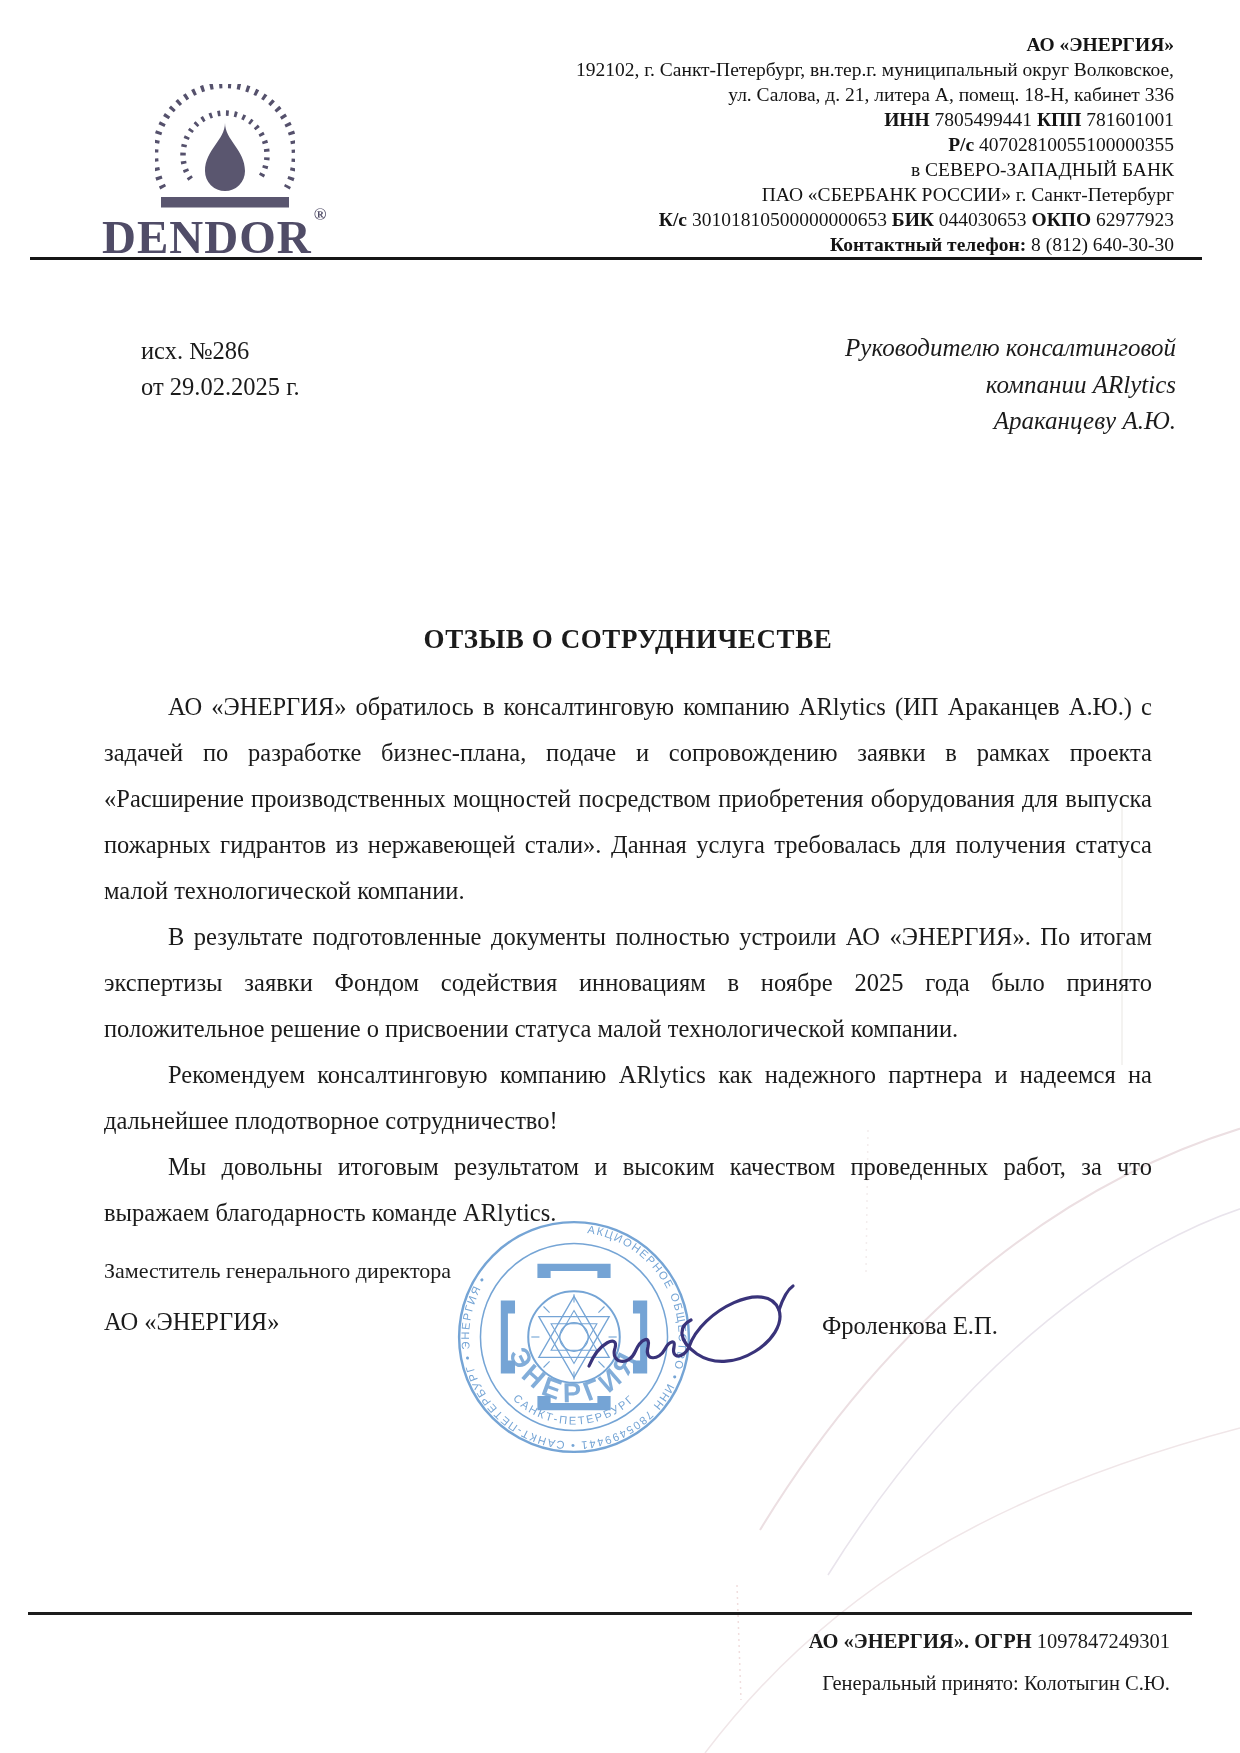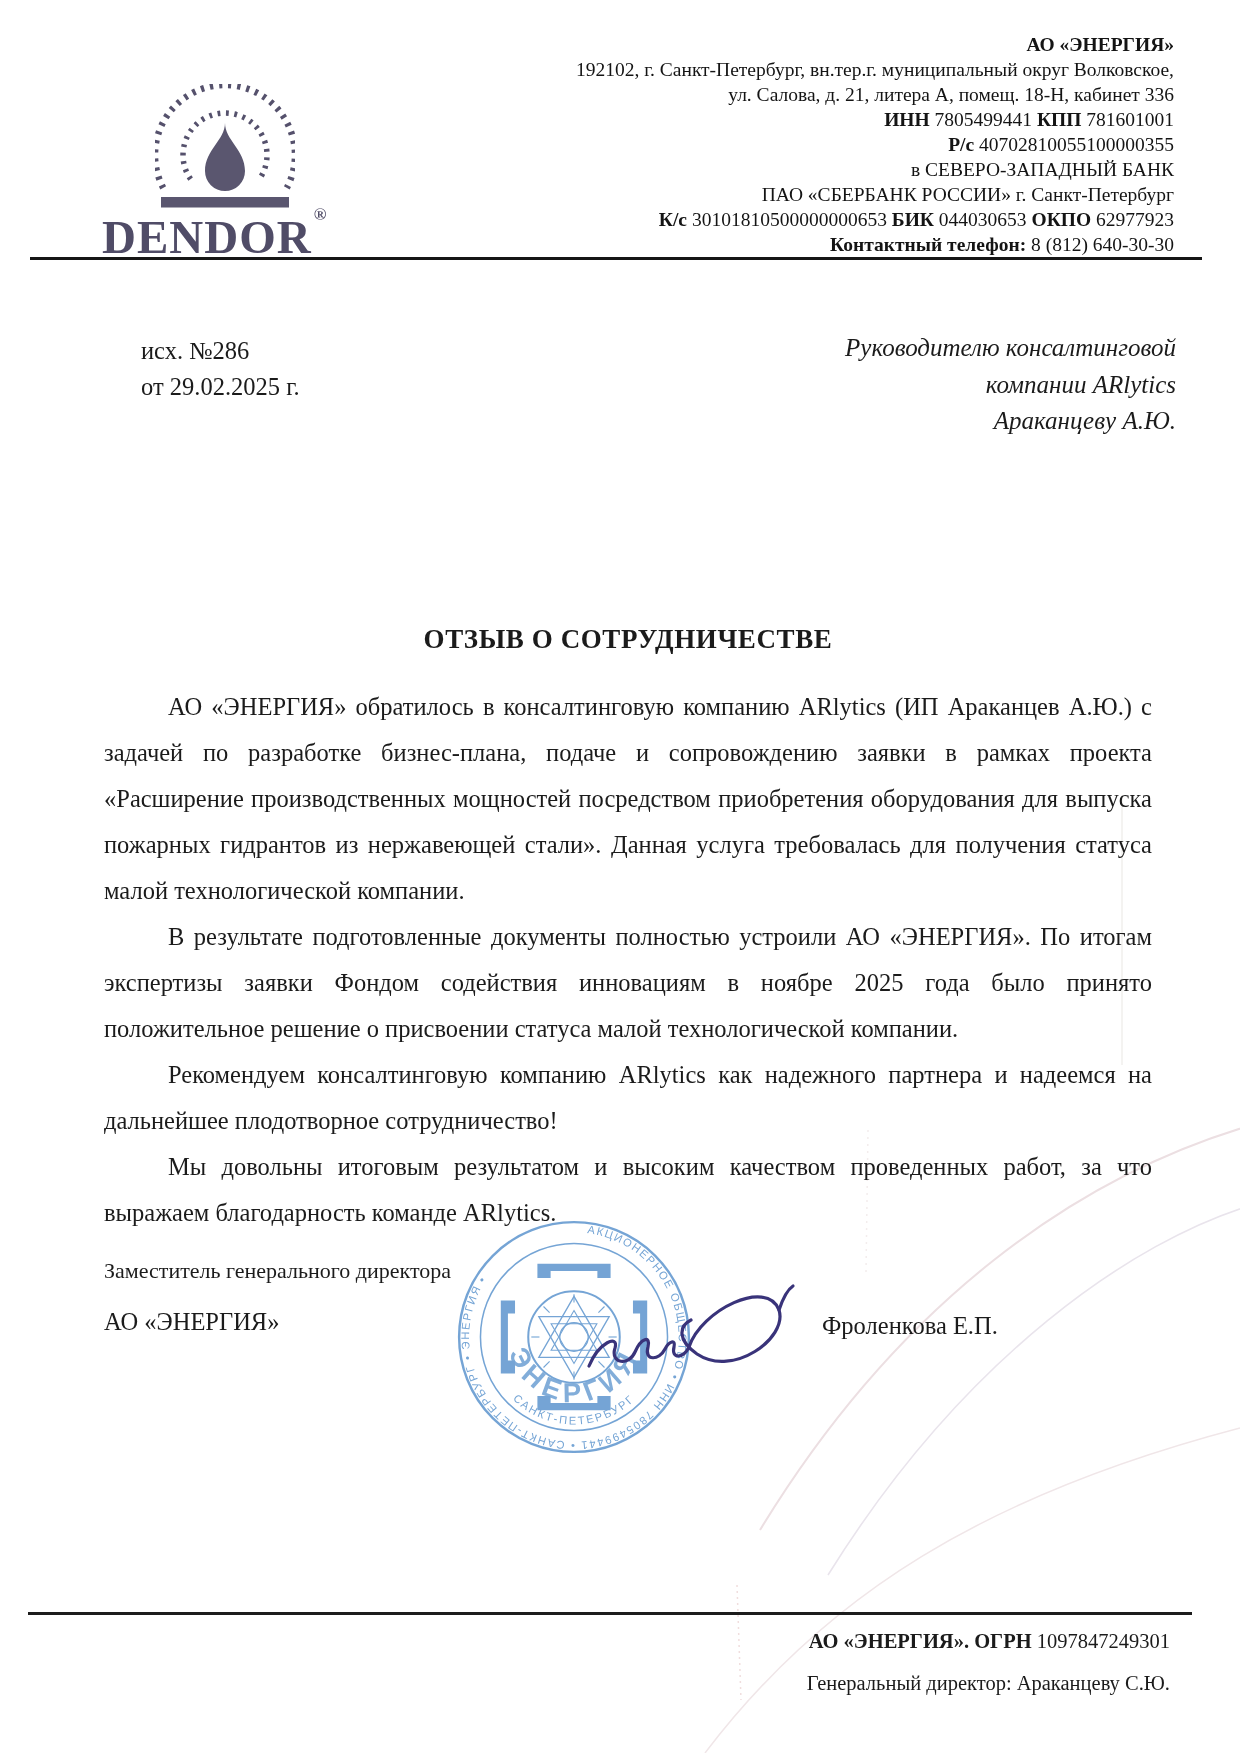--- a/index.html
+++ b/index.html
@@ -160,16 +160,16 @@
     <svg class="autograph" viewBox="0 0 250 108">
       <g fill="none" stroke="#39337a" stroke-width="3.2" stroke-linecap="round">
         <path d="M14,86 C24,62 44,54 40,68 C35,84 54,86 60,72 C66,58 76,55 73,67 C69,81 84,81 90,69 C94,61 101,59 99,67 C96,79 108,79 114,67"></path>
         <path d="M114,67 C126,30 192,-2 204,30 C213,58 158,98 122,74 C102,60 104,46 116,40"></path>
         <path d="M204,30 C208,18 212,10 218,6"></path>
       </g>
     </svg>
 
     <div class="footer-line"></div>
     <div class="footer-1"><span class="b">АО «ЭНЕРГИЯ». ОГРН</span><span> 1097847249301</span></div>
-    <div class="footer-2">Генеральный директор: Араканцеву С.Ю.</div>
+    <div class="footer-2">Генеральный принято: Колотыгин С.Ю.</div>
 
   </div>
 </div>
 
 </body></html>

